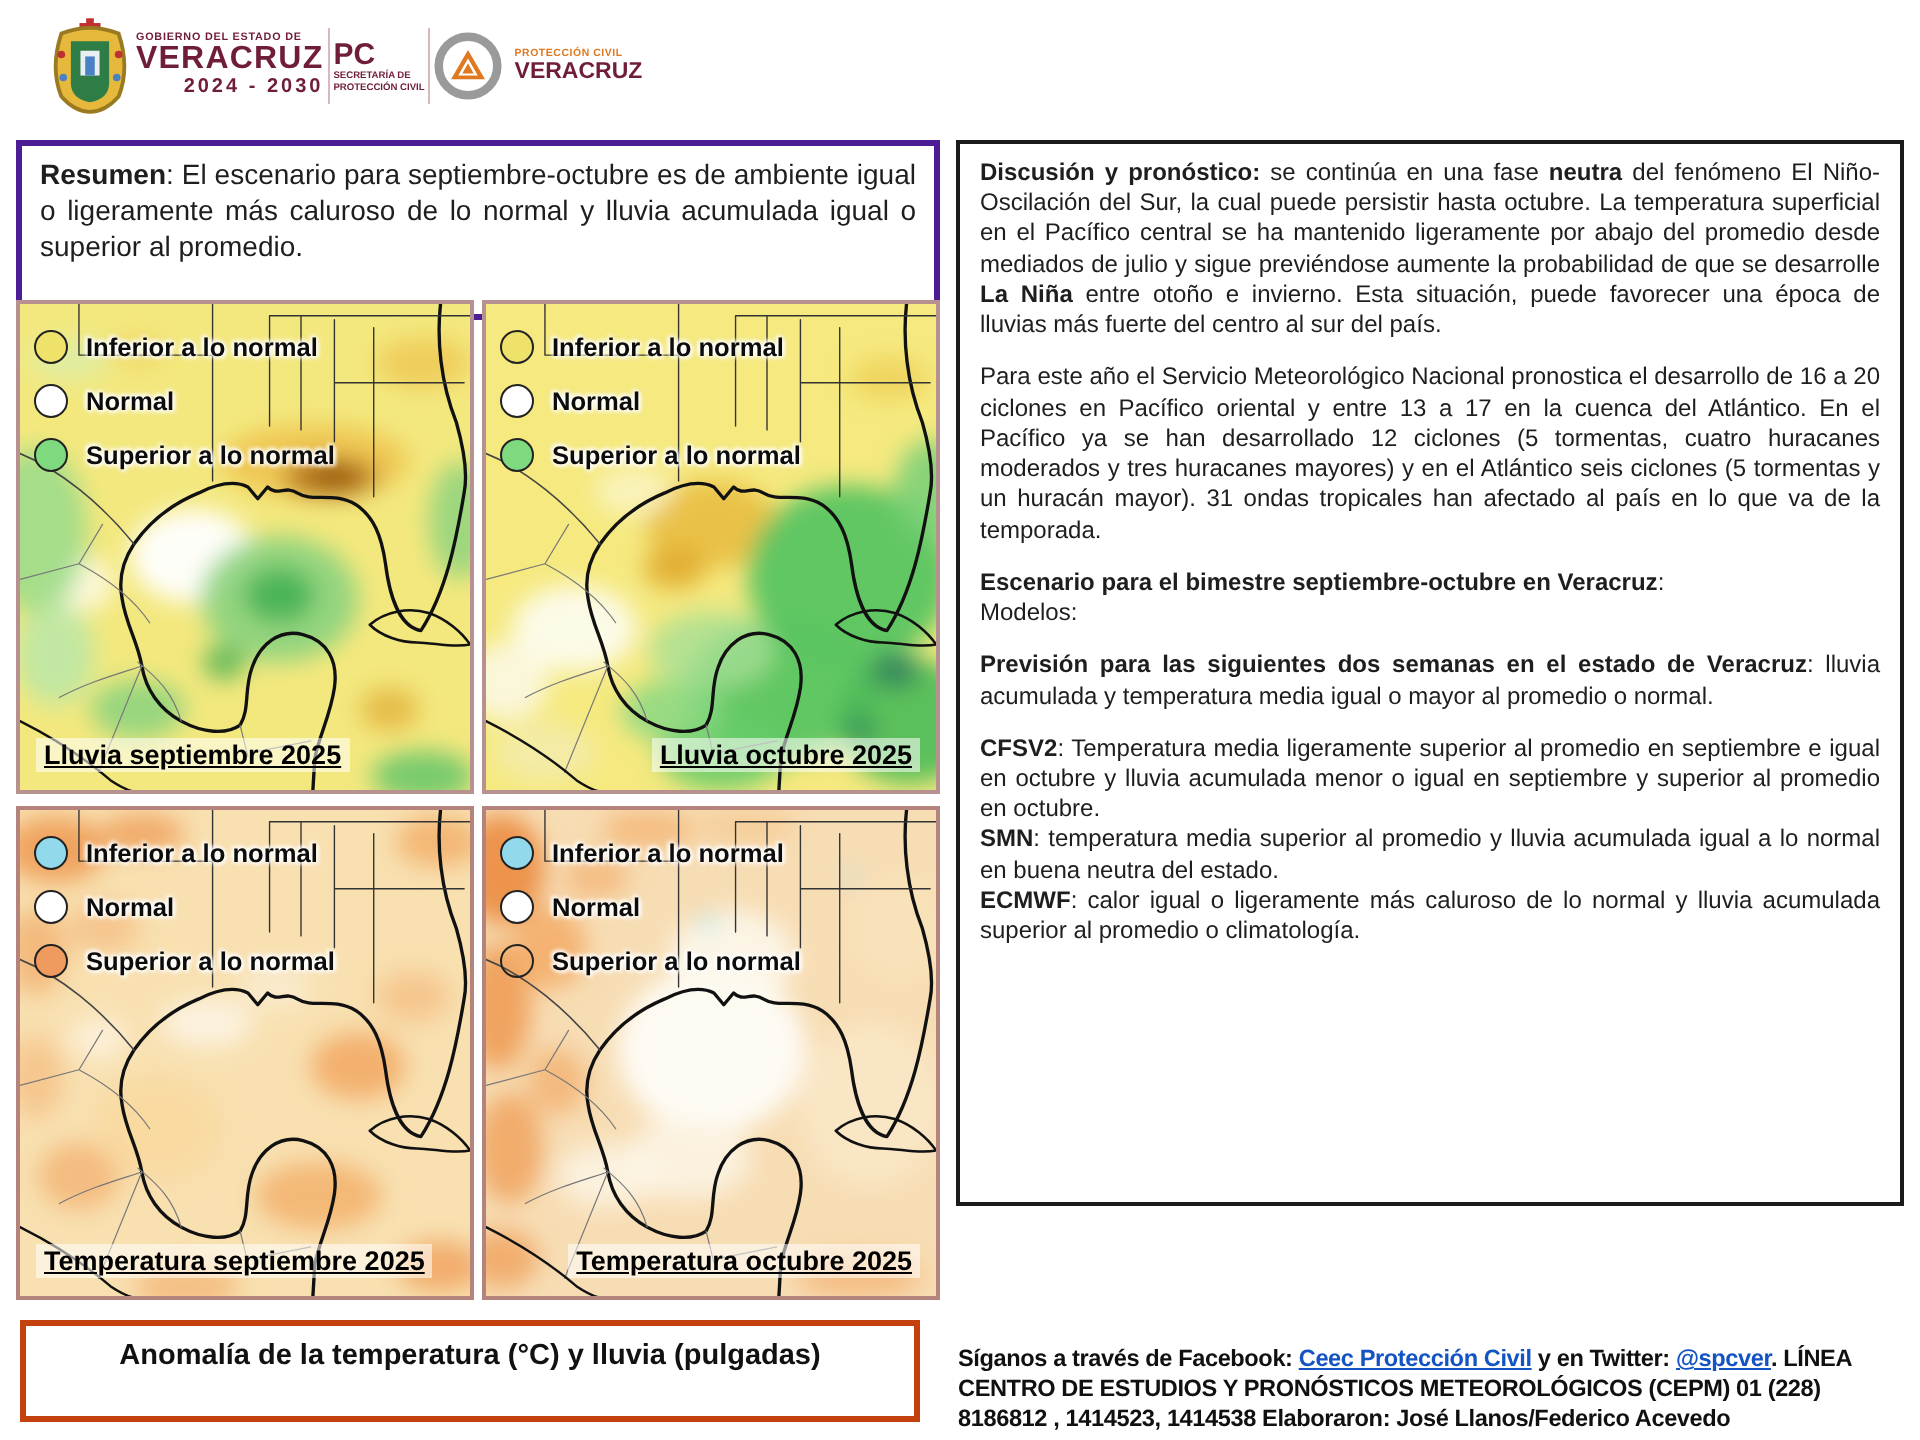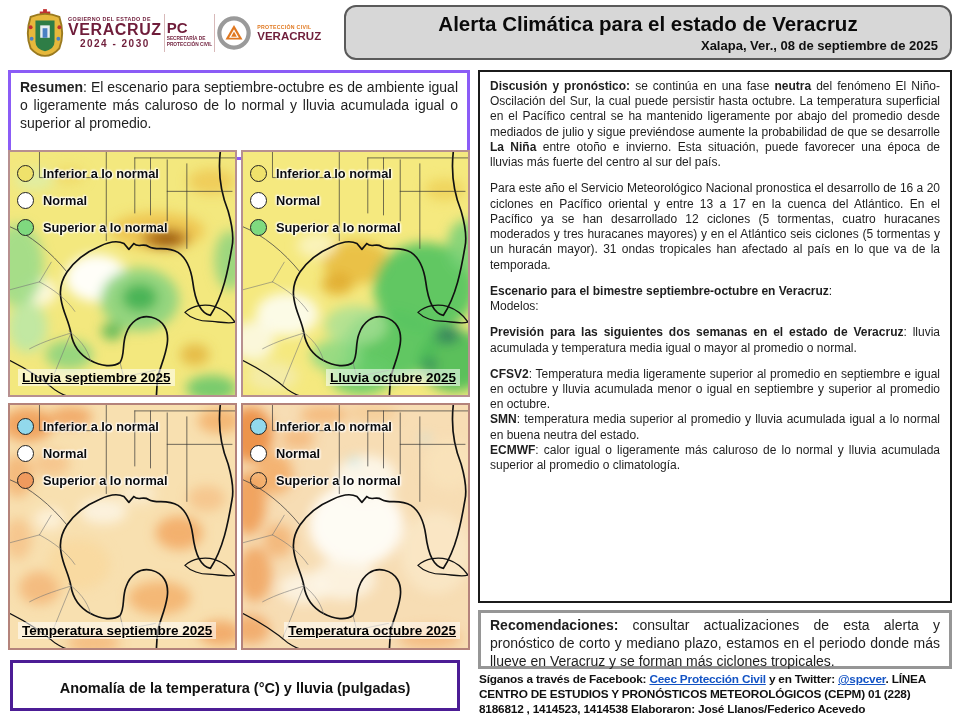--- a/index.html
+++ b/index.html
@@ -4,40 +4,40 @@
 <style>
   html,body{margin:0;padding:0;}
   body{width:960px;height:720px;background:#fff;font-family:"Liberation Sans",sans-serif;}
   .page{position:relative;width:960px;height:720px;background:#fff;overflow:hidden;}
 
   
   .logo-strip{position:absolute;left:24px;top:4px;height:58px;display:flex;align-items:center;gap:2px;}
   .gob-block{color:#6f1d3a;line-height:1.05;}
   .gob-top{font-size:5.4px;font-weight:bold;letter-spacing:.4px;}
   .gob-name{font-size:16px;font-weight:bold;letter-spacing:.6px;}
-  .gob-years{font-size:10px;font-weight:bold;text-align:center;letter-spacing:1.5px;}
+  .gob-years{font-size:10px;font-weight:bold;text-align:right;letter-spacing:1.5px;}
   .vdiv{width:1px;height:38px;background:#d8b9b9;}
   .pc-block{color:#6f1d3a;line-height:1.15;}
   .pc-abbr{font-size:15px;font-weight:bold;}
   .pc-sub{font-size:4.8px;font-weight:bold;}
   .emb-wrap{display:flex;align-items:center;gap:6px;}
   .emb-top{font-size:5.2px;color:#e07820;font-weight:bold;letter-spacing:.3px;}
   .emb-name{font-size:11.5px;color:#6f1d3a;font-weight:bold;}
 
   .title-box{position:absolute;left:344px;top:5px;width:608px;height:55px;background:#d7d7d7;
     border:2.5px solid #5a5a5a;border-radius:12px;box-sizing:border-box;}
   .title-main{text-align:center;font-weight:bold;font-size:20.5px;color:#0a0a0a;margin-top:5px;}
   .title-date{position:absolute;right:12px;bottom:5px;font-weight:bold;font-size:13px;color:#111;}
 
   
   .box{box-sizing:border-box;position:absolute;background:#fff;}
-  .resumen{left:8px;top:70px;width:462px;height:90px;border:3px solid #8b5cf6;padding:5px 9px;}
+  .resumen{left:8px;top:70px;width:462px;height:90px;border:3px solid #4c1d95;padding:5px 9px;}
   .discusion{left:478px;top:70px;width:474px;height:533px;border:2px solid #1b1b1b;padding:7px 10px 2px 10px;}
   .recomend{left:478px;top:610px;width:474px;height:59px;border:3px solid #969696;padding:3px 9px;}
-  .caption{left:10px;top:660px;width:450px;height:51px;border:3px solid #4c1d95;text-align:center;padding-top:16px;}
+  .caption{left:10px;top:660px;width:450px;height:51px;border:3px solid #c2410c;text-align:center;padding-top:6px;}
   .caption div{font-weight:bold;font-size:14.5px;line-height:1.35;color:#111;}
 
   .para{font-size:12px;line-height:1.27;text-align:justify;white-space:pre-wrap;color:#1e1e1e;margin:0 0 11px 0;}
   .para:last-child{margin-bottom:0;}
   .resumen .para,.recomend .para{font-size:14px;line-height:1.3;margin:0;}
   .b{font-weight:bold;}
 
   .footer{position:absolute;left:479px;top:672px;width:475px;font-weight:bold;font-size:11.8px;
     line-height:1.26;letter-spacing:-0.2px;color:#101010;}
   .flink{color:#1353c4;text-decoration:underline;font-weight:bold;}
@@ -112,24 +112,20 @@
         <path d="M18,14 L23.2,23 L12.8,23 Z" fill="#fff"></path>
         <path d="M18,16.5 L21,22 L15,22 Z" fill="#e07820"></path>
       </svg>
       <div>
         <div class="emb-top">PROTECCIÓN CIVIL</div>
         <div class="emb-name">VERACRUZ</div>
       </div>
     </div>
   </div>
 
-  <div class="title-box">
-    <div class="title-main">Alerta Climática para el estado de Veracruz</div>
-    <div class="title-date">Xalapa, Ver., 08 de septiembre de 2025</div>
-  </div>
 
   <div class="box resumen">
     <div class="para"><span class="b">Resumen</span><span>: El escenario para septiembre-octubre es de ambiente igual o ligeramente más caluroso de lo normal y lluvia acumulada igual o superior al promedio.</span></div>
   </div>
 
   <div class="map-panel rain" id="p1">
     <svg class="map-art" viewBox="0 0 229 247" preserveAspectRatio="none">
       <rect width="229" height="247" fill="#f3e87e"></rect>
       <g filter="url(#blurf)">
         <ellipse cx="88" cy="128" rx="32" ry="24" fill="#ffffff" opacity=".95"></ellipse>
@@ -299,19 +295,16 @@
     <div class="para"><span class="b">Discusión y pronóstico:</span><span> se continúa en una fase </span><span class="b">neutra</span><span> del fenómeno El Niño-Oscilación del Sur, la cual puede persistir hasta octubre. La temperatura superficial en el Pacífico central se ha mantenido ligeramente por abajo del promedio desde mediados de julio y sigue previéndose aumente la probabilidad de que se desarrolle </span><span class="b">La Niña</span><span> entre otoño e invierno. Esta situación, puede favorecer una época de lluvias más fuerte del centro al sur del país.</span></div>
     <div class="para"><span>Para este año el Servicio Meteorológico Nacional pronostica el desarrollo de 16 a 20 ciclones en Pacífico oriental y entre 13 a 17 en la cuenca del Atlántico. En el Pacífico ya se han desarrollado 12 ciclones (5 tormentas, cuatro huracanes moderados y tres huracanes mayores) y en el Atlántico seis ciclones (5 tormentas y un huracán mayor). 31 ondas tropicales han afectado al país en lo que va de la temporada.</span></div>
     <div class="para"><span class="b">Escenario para el bimestre septiembre-octubre en Veracruz</span><span>:
 Modelos:</span></div>
     <div class="para"><span class="b">Previsión para las siguientes dos semanas en el estado de Veracruz</span><span>: lluvia acumulada y temperatura media igual o mayor al promedio o normal.</span></div>
     <div class="para"><span class="b">CFSV2</span><span>: Temperatura media ligeramente superior al promedio en septiembre e igual en octubre y lluvia acumulada menor o igual en septiembre y superior al promedio en octubre.
 </span><span class="b">SMN</span><span>: temperatura media superior al promedio y lluvia acumulada igual a lo normal en buena neutra del estado.
 </span><span class="b">ECMWF</span><span>: calor igual o ligeramente más caluroso de lo normal y lluvia acumulada superior al promedio o climatología.</span></div>
   </div>
 
-  <div class="box recomend">
-    <div class="para"><span class="b">Recomendaciones:</span><span> consultar actualizaciones de esta alerta y pronóstico de corto y mediano plazo, estamos en el periodo donde más llueve en Veracruz y se forman más ciclones tropicales.</span></div>
-  </div>
 
   <div class="footer"><span>Síganos a través de Facebook: </span><a class="flink" href="#">Ceec Protección Civil</a><span> y en Twitter: </span><a class="flink" href="#">@spcver</a><span>. LÍNEA CENTRO DE ESTUDIOS Y PRONÓSTICOS METEOROLÓGICOS (CEPM)  01 (228) 8186812 , 1414523, 1414538 Elaboraron: José Llanos/Federico Acevedo</span></div>
 
 </div>
 
 </body></html>

